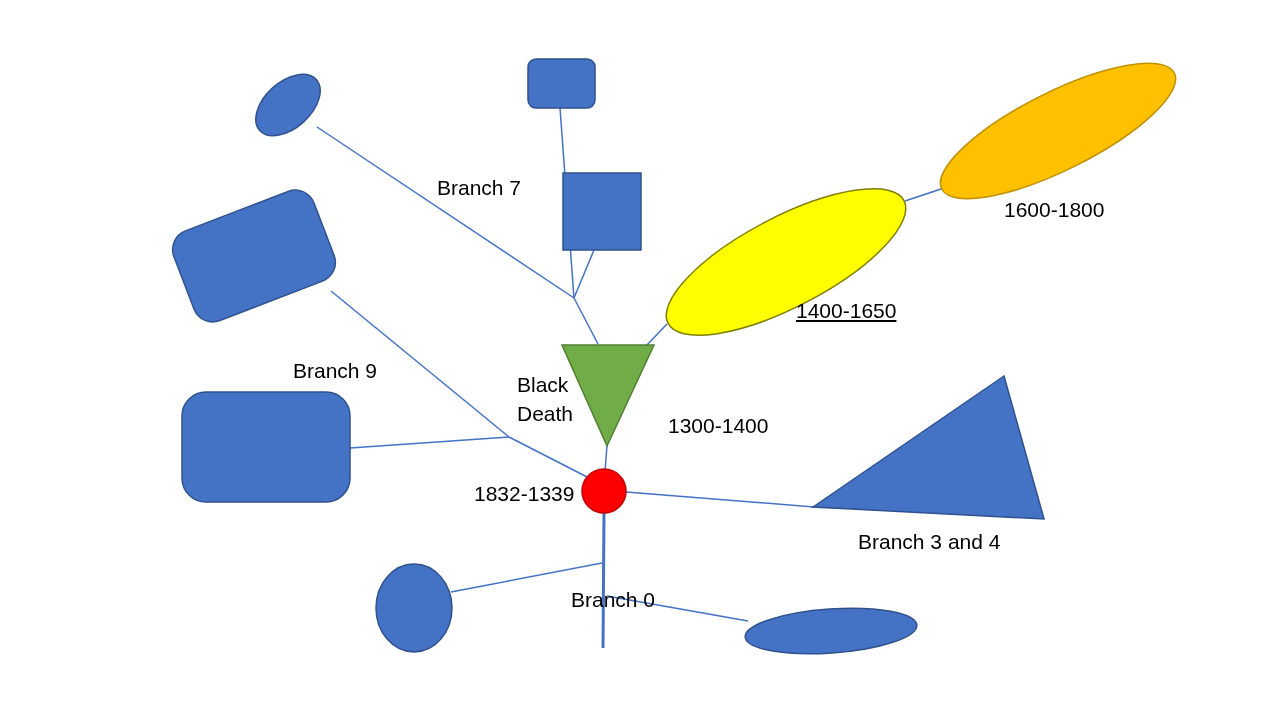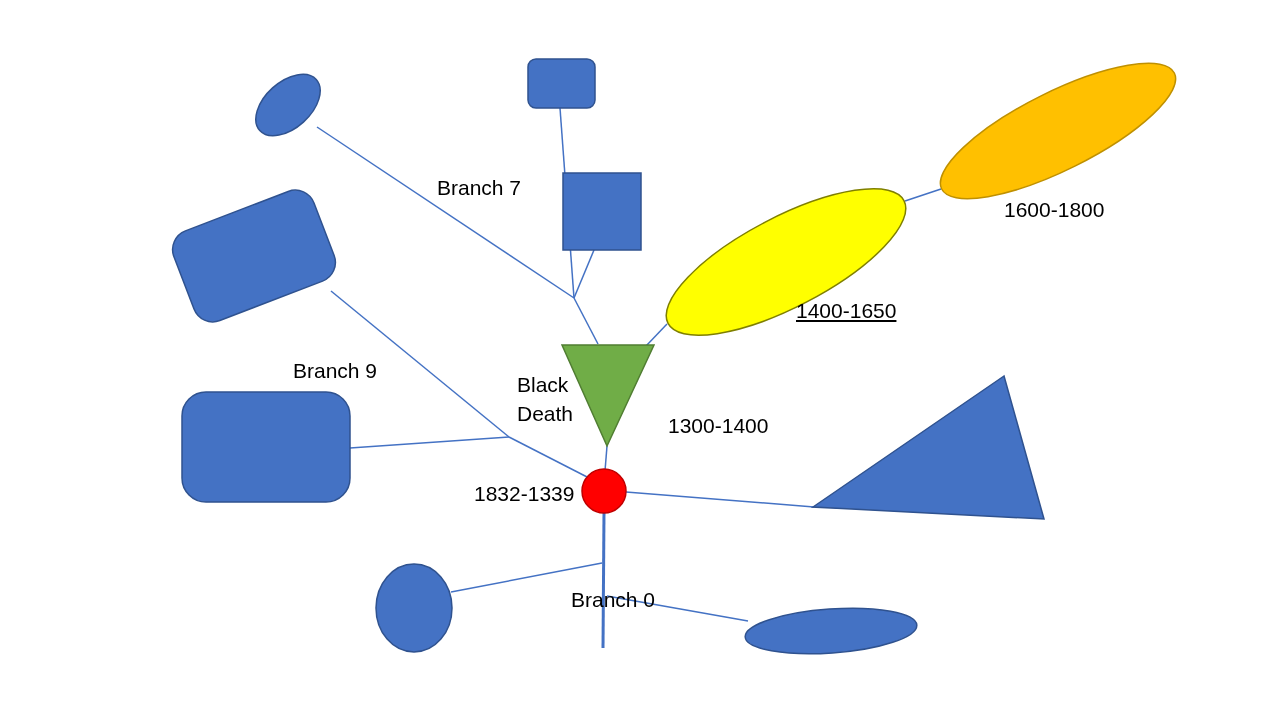--- a/index.html
+++ b/index.html
@@ -86,16 +86,17 @@
 
   <div class="label" style="left:631px; top:411px;margin-left:37px;">1300-1400</div>
 
   <div class="label" style="left:796px; top:296px;text-decoration:underline;">1400-1650</div>
 
   <div class="label" style="left:1004px; top:195px;text-align:center;">1600-1800</div>
 
 
   <div class="label" style="left:474px; top:479px;">1832-1339</div>
 
+  <div class="label" style="left:858px; top:527px;">Branch 3 and 4</div>
 
   <div class="label" style="left:571px; top:561px;margin-top:24px;">Branch 0</div>
 
 </div>
 
 </body></html>

